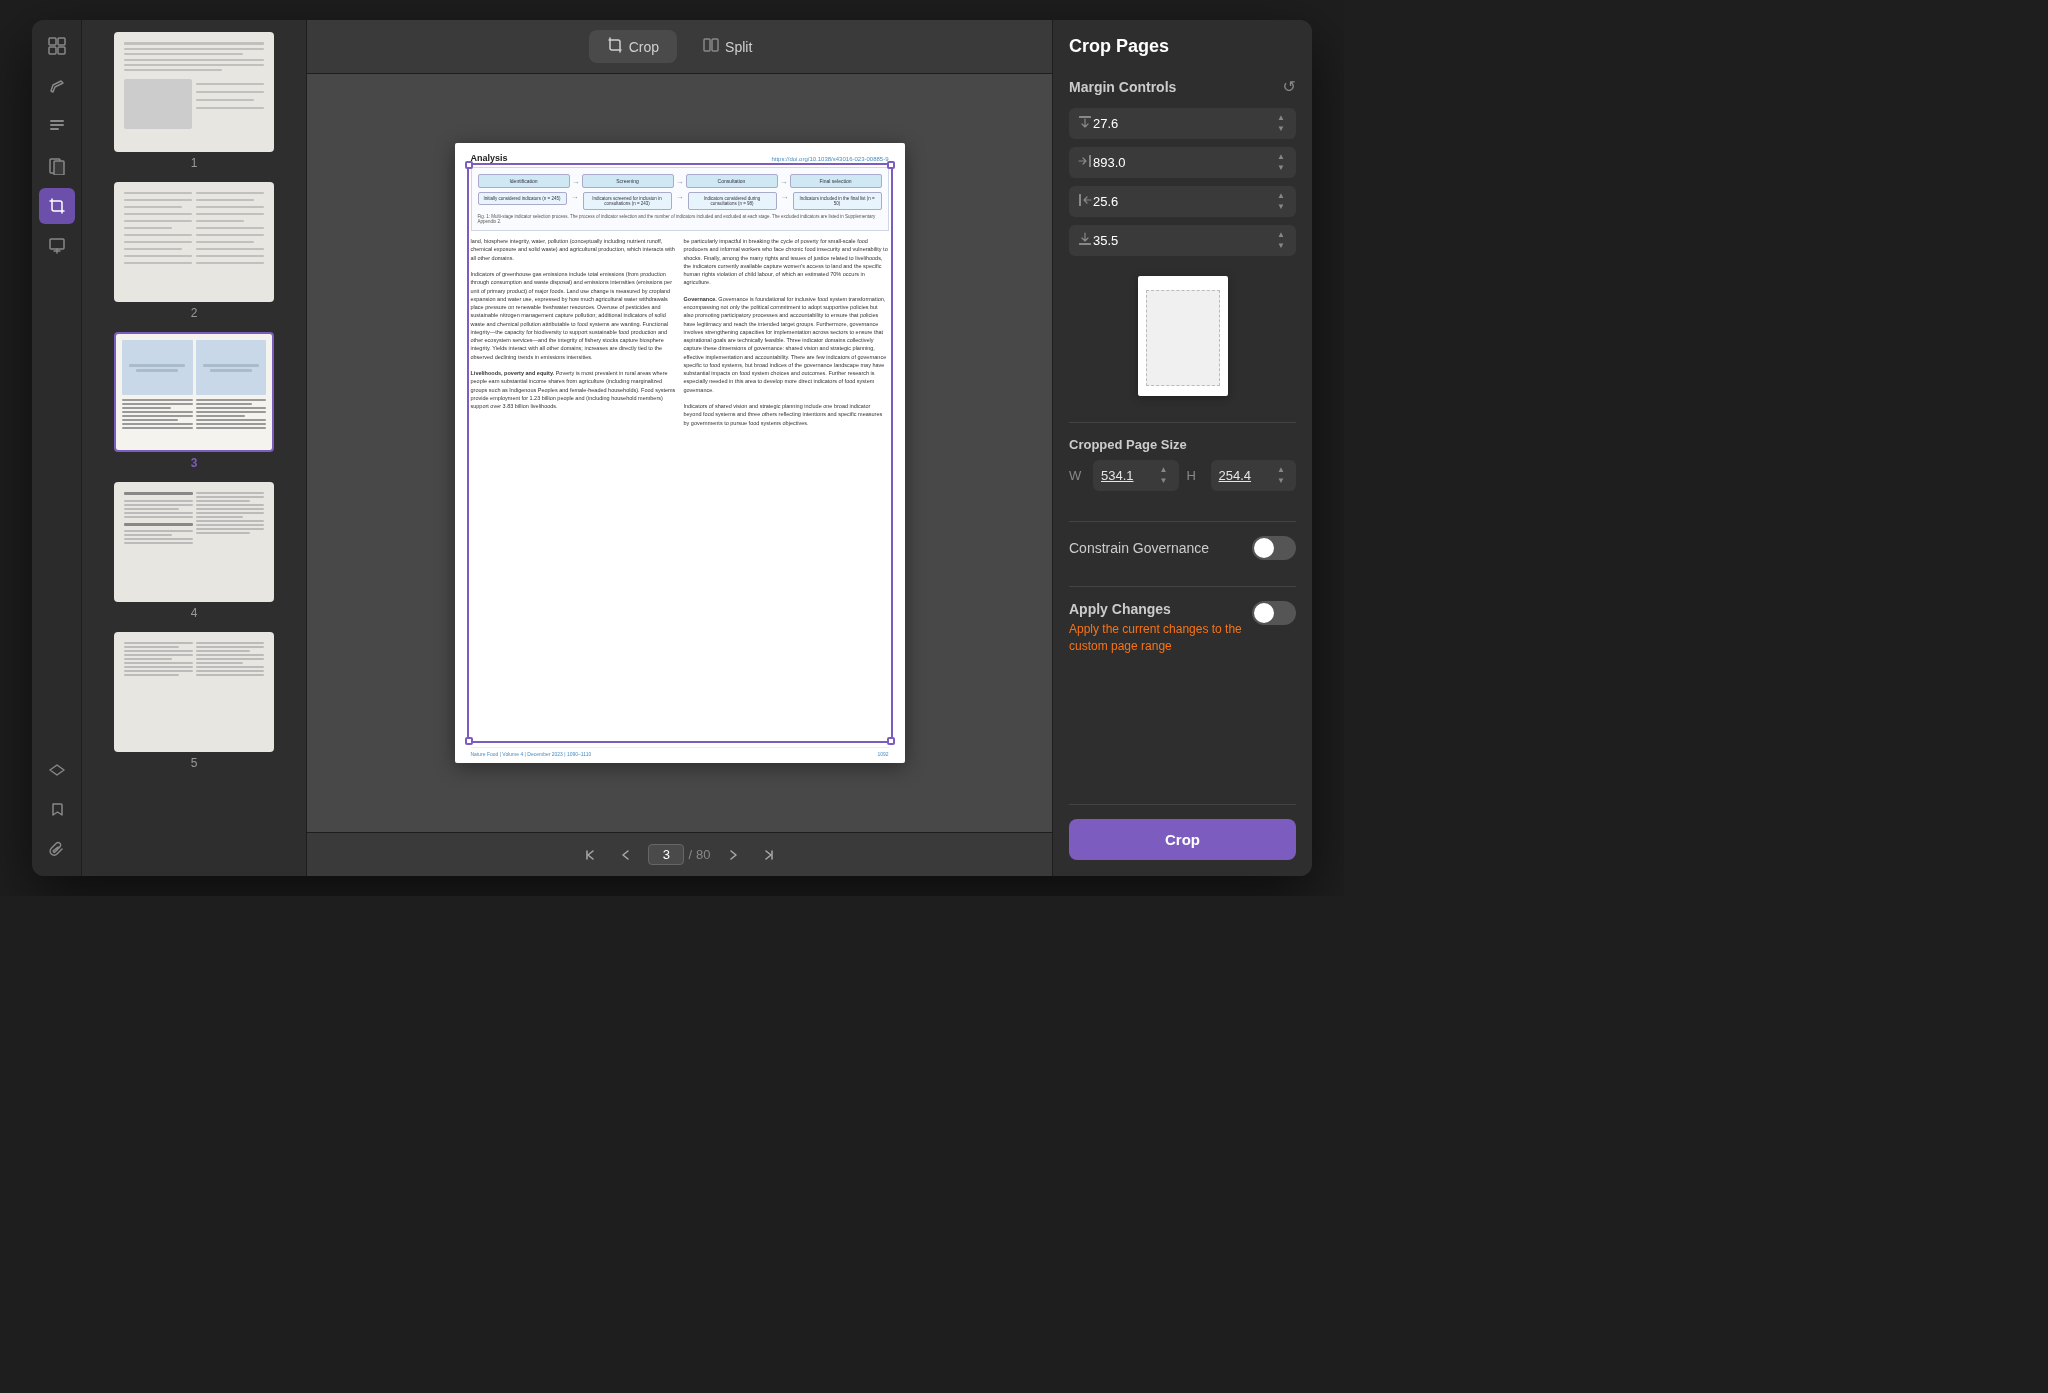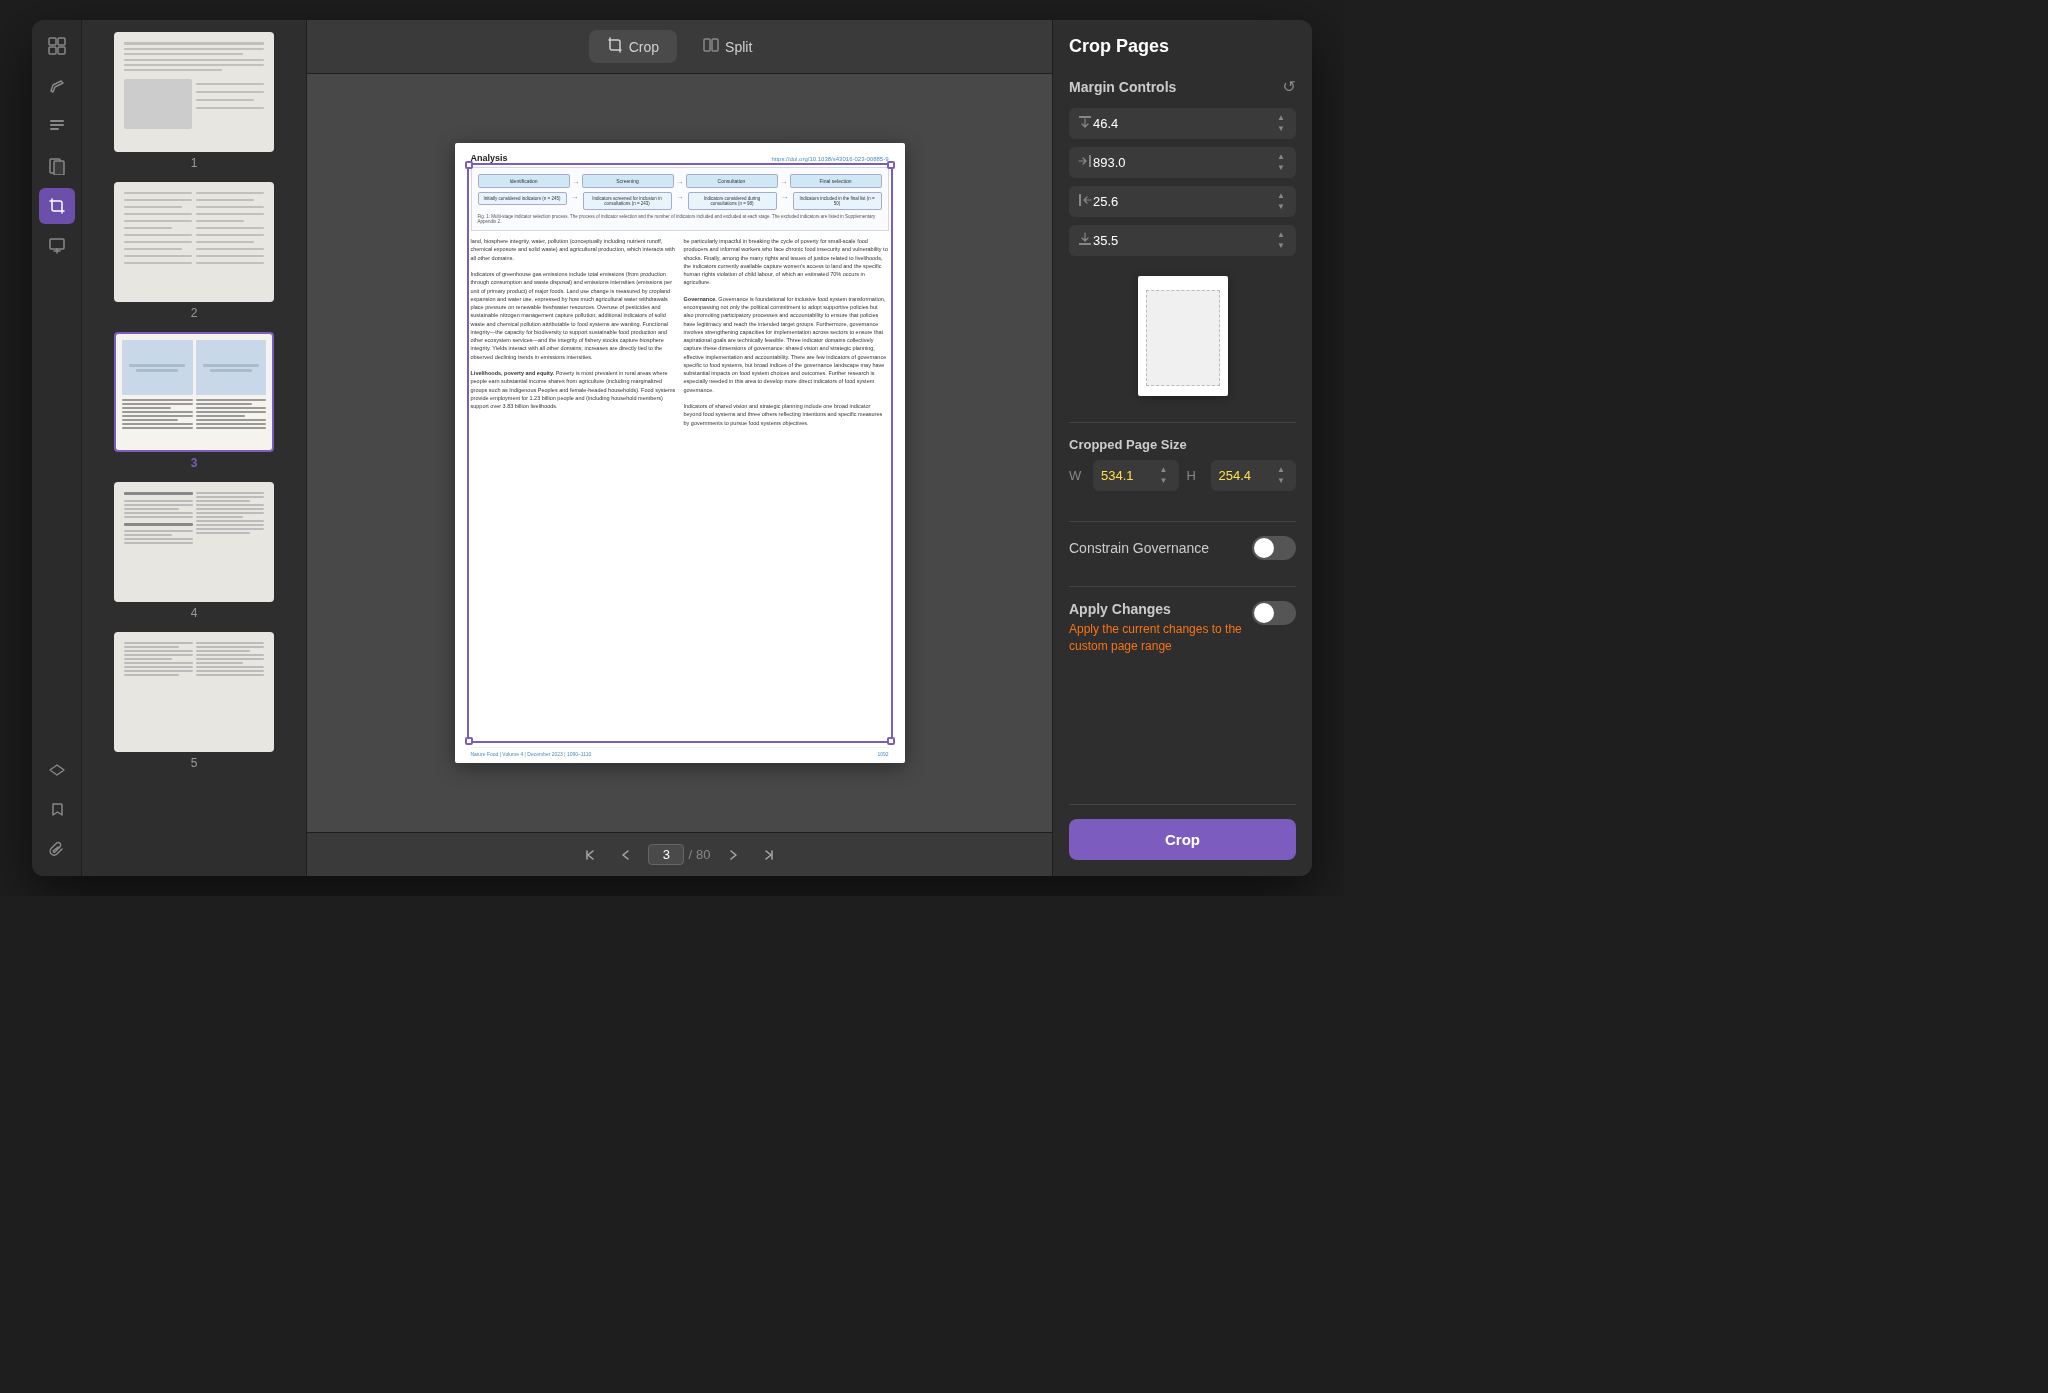--- a/index.html
+++ b/index.html
@@ -339,21 +339,21 @@
     }
     .size-input {
       flex: 1;
       background: #3a3a3a;
       border-radius: 6px;
       padding: 5px 8px;
       display: flex;
       align-items: center;
       justify-content: space-between;
     }
-    .size-value { font-size: 13px; color: #fde047; }
+    .size-value { font-size: 13px; color: #e5e5e5; text-decoration: underline; }
     .toggle-row {
       display: flex;
       align-items: center;
       justify-content: space-between;
       margin-bottom: 12px;
     }
     .toggle-label {
       font-size: 14px;
       color: #ccc;
       font-weight: 500;
@@ -791,21 +791,21 @@
         <span class="reset-btn">↺</span>
       </div>
 
       <div class="full-margin-row">
         <span class="margin-icon">
           <svg width="16" height="16" viewBox="0 0 16 16" fill="none">
               <rect x="2" y="2" width="12" height="2" rx="0.5" fill="#888"></rect>
               <path d="M8 5v8M5 10l3 3 3-3" stroke="#888" stroke-width="1.2" stroke-linecap="round" stroke-linejoin="round"></path>
             </svg>
         </span>
-        <span class="margin-value">46.4</span>
+        <span class="margin-value">27.6</span>
         <div class="margin-stepper">
           <div class="stepper-btn">▲</div>
           <div class="stepper-btn">▼</div>
         </div>
       </div>
 
       <div class="full-margin-row">
         <span class="margin-icon">
           <svg width="16" height="16" viewBox="0 0 16 16" fill="none">
               <rect x="12" y="2" width="2" height="12" rx="0.5" fill="#888"></rect>

